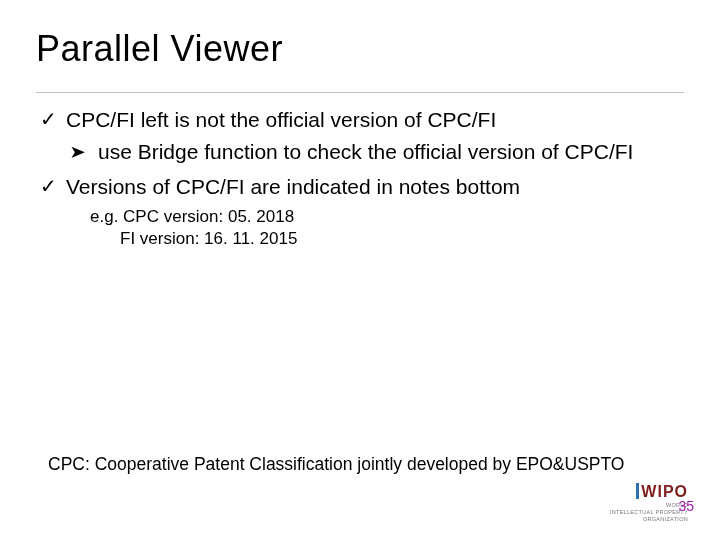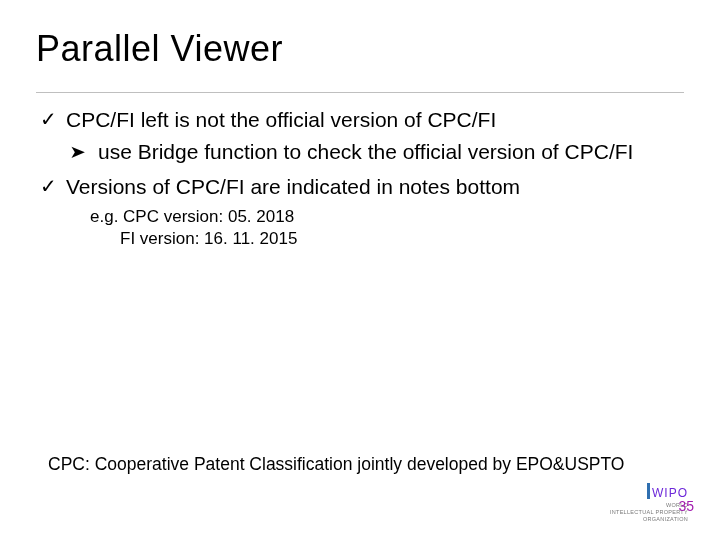--- a/index.html
+++ b/index.html
@@ -14,21 +14,21 @@
   .sub-eg .eg-label { display: inline; }
   .sub-eg .eg-body { display: inline; }
   .sub-arrow { list-style: none; font-size: 21px; line-height: 1.25; }
   .sub-arrow > li { position: relative; padding-left: 62px; margin: 6px 0 8px 0; }
   .sub-arrow > li::before { content: "➤"; position: absolute; left: 34px; top: 2px; font-size: 18px; transform: scaleX(1.1); }
   .eg-versions { font-size: 17px; line-height: 1.3; margin: 4px 0 0 54px; }
   .eg-versions .line1 { padding-left: 0; }
   .eg-versions .line2 { padding-left: 30px; }
   .footnote { position: absolute; left: 36px; bottom: 64px; font-size: 17.5px; line-height: 1.3; margin-left: 12px; }
   .logo-wrap { position: absolute; right: 32px; bottom: 18px; text-align: right; }
-  .logo-main { font-size: 12px; font-weight: 400; color: #6d28d9; letter-spacing: 1px; }
+  .logo-main { font-size: 16px; font-weight: 700; color: #7f1d1d; letter-spacing: 1px; }
   .logo-sub { font-size: 5.5px; color: #7a7a7a; letter-spacing: 0.3px; line-height: 1.1; margin-top: 1px; }
   .logo-bar { display: inline-block; width: 3px; height: 16px; background: #2f6fb0; vertical-align: -2px; margin-right: 2px; }
   .pagenum { position: absolute; right: 26px; bottom: 26px; font-size: 14px; color: #a21caf; }
 </style>
 </head>
 <body>
 
 <div class="slide">
 
   <h1 class="title">Parallel Viewer</h1>

